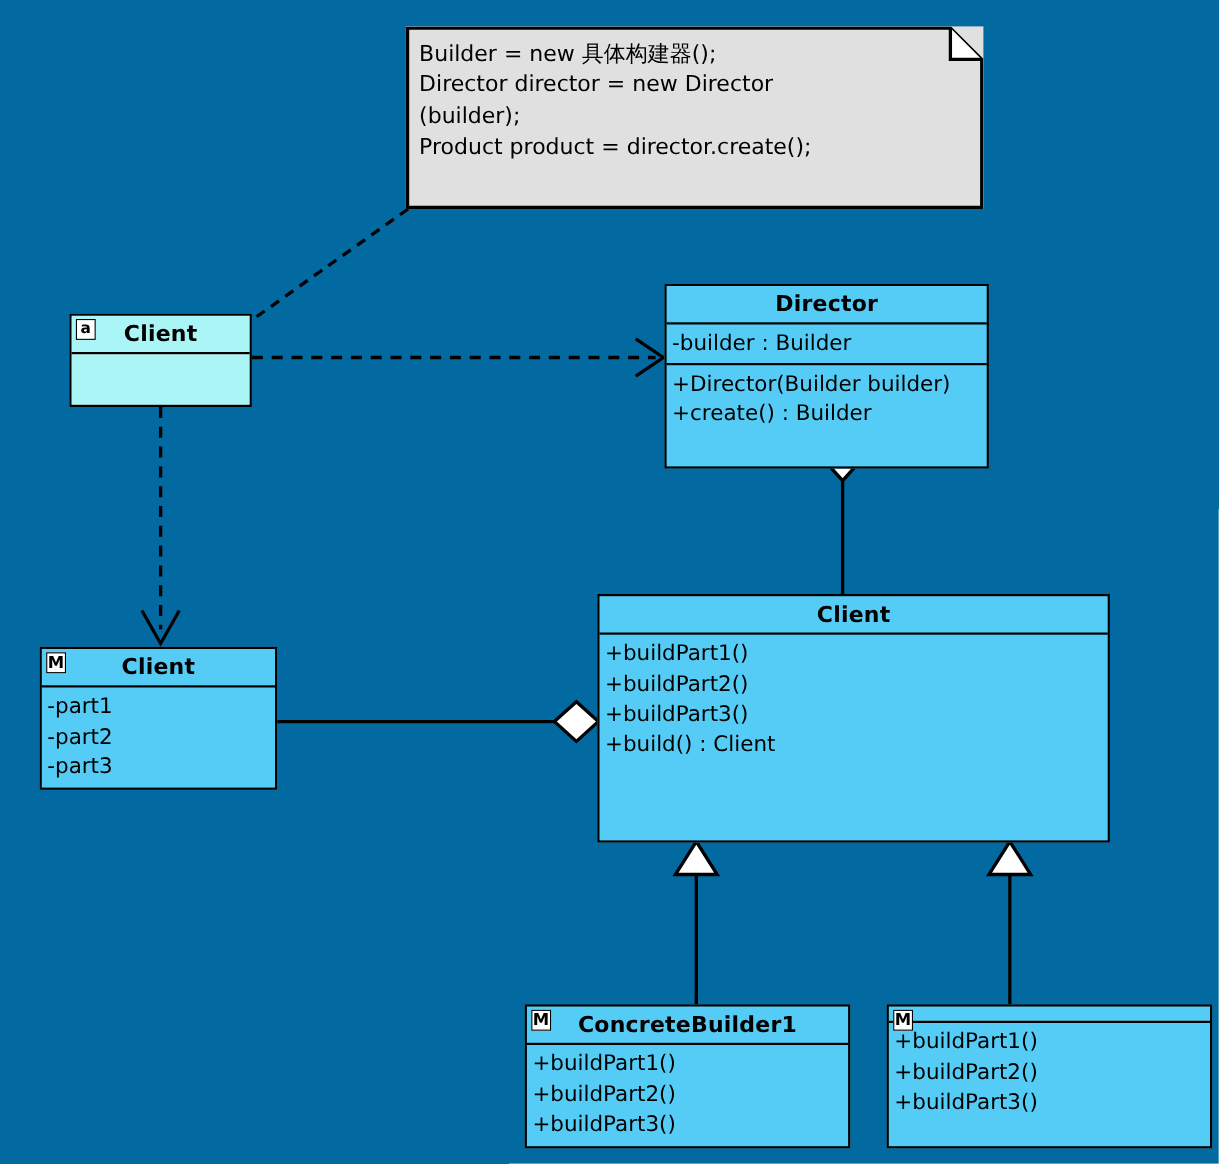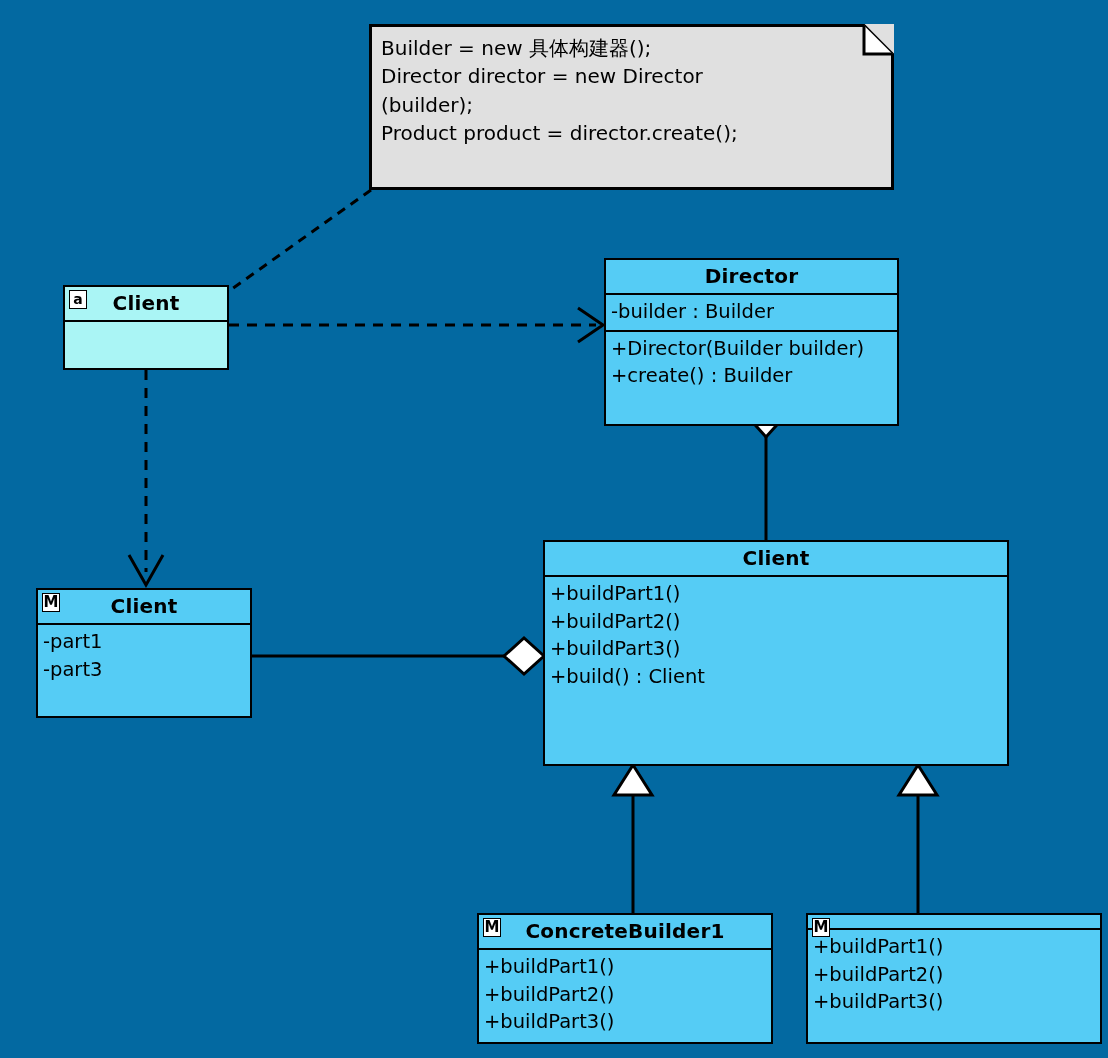--- a/index.html
+++ b/index.html
@@ -181,20 +181,21 @@
     </div>
   </div>
 
   <div class="uml-class" style="left:36px; top:588px; width:216px; height:130px;">
     <div class="cls-name">
       <span class="cls-badge">M</span>
       <span>Client</span>
     </div>
     <div class="cls-compartment grow">
       <div class="member">-part1</div>
+      <div class="member">-part2</div>
       <div class="member">-part3</div>
     </div>
   </div>
 
   <div class="uml-class" style="left:477px; top:913px; width:296px; height:131px;">
     <div class="cls-name">
       <span class="cls-badge">M</span>
       <span>ConcreteBuilder1</span>
     </div>
     <div class="cls-compartment grow">

